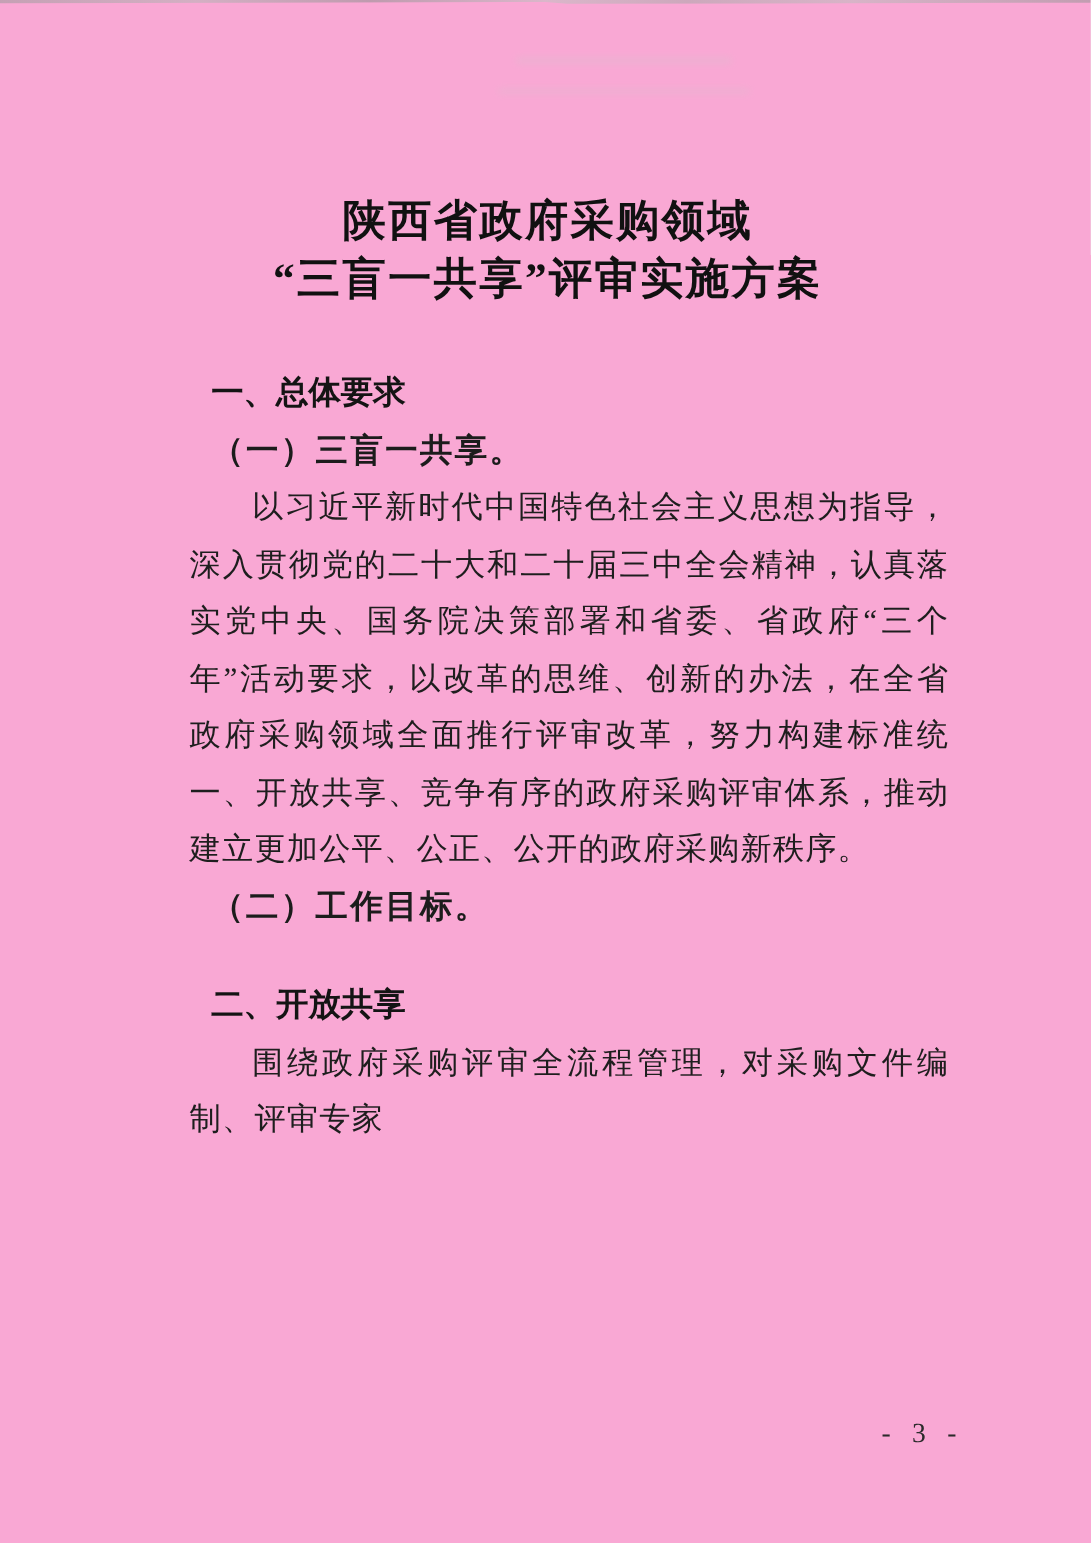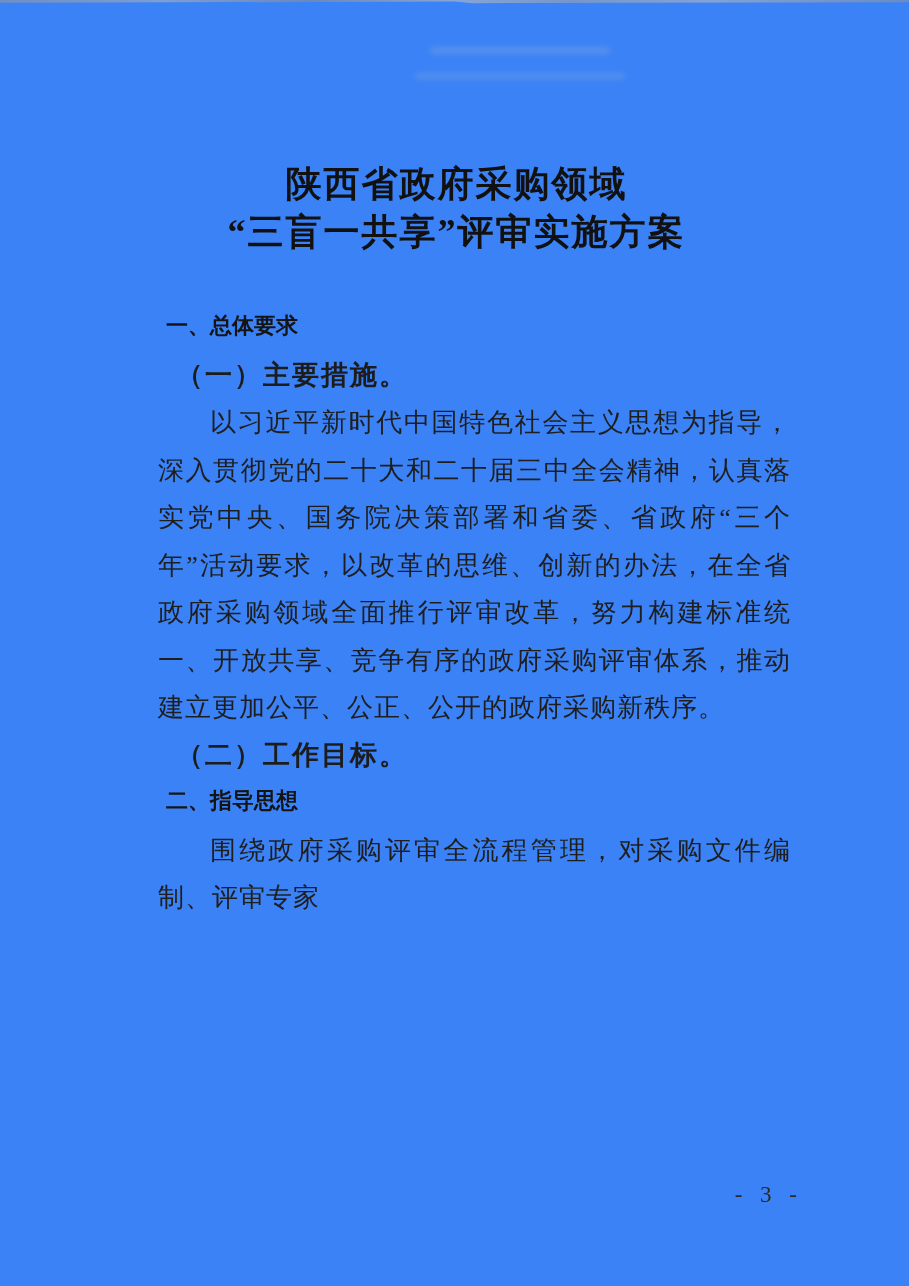--- a/index.html
+++ b/index.html
@@ -5,21 +5,21 @@
   html, body {
     margin: 0;
     padding: 0;
     background: #e8e8e8;
   }
   .page {
     position: relative;
     width: 909px;
     height: 1286px;
     margin: 0 auto;
-    background: #3b82f6;
+    background: #f9a8d4;
     overflow: hidden;
     color: #1c1c1c;
   }
   
   .scan-edge {
     position: absolute;
     top: 0; left: 0;
     width: 100%;
     height: 4px;
     background: linear-gradient(90deg,
@@ -56,24 +56,25 @@
   }
   .doc-title .title-line { display: block; }
 
   .block {
     margin: 0;
     font-size: 26px;
     line-height: 47.5px;
     text-indent: 2em;
   }
   .h-level1 {
-    font-family: Liberation Mono, monospace;
+    font-family: Liberation Serif, serif;
     font-weight: 700;
-    font-size: 22px;
+    font-size: 27px;
     color: #141414;
+    margin-top: 35px;
   }
   .h-level2 {
     font-family: "Liberation Serif", "DejaVu Serif", serif;
     font-size: 27px;
     letter-spacing: 2px;
     color: #1c1c1c;
   }
   .para {
     font-family: "Liberation Serif", "DejaVu Serif", serif;
     text-align: justify;
@@ -102,28 +103,28 @@
 
   <div class="content">
 
     <h1 class="doc-title">
       <span class="title-line">陕西省政府采购领域</span>
       <span class="title-line">“三盲一共享”评审实施方案</span>
     </h1>
 
     <h2 class="block h-level1">一、总体要求</h2>
 
-    <h3 class="block h-level2">（一）主要措施。</h3>
+    <h3 class="block h-level2">（一）三盲一共享。</h3>
 
     <p class="block para">以习近平新时代中国特色社会主义思想为指导，深入贯彻党的二十大和二十届三中全会精神，认真落实党中央、国务院决策部署和省委、省政府“三个年”活动要求，以改革的思维、创新的办法，在全省政府采购领域全面推行评审改革，努力构建标准统一、开放共享、竞争有序的政府采购评审体系，推动建立更加公平、公正、公开的政府采购新秩序。</p>
 
     <h3 class="block h-level2">（二）工作目标。</h3>
 
 
-    <h2 class="block h-level1">二、指导思想</h2>
+    <h2 class="block h-level1">二、开放共享</h2>
 
     <p class="block para">围绕政府采购评审全流程管理，对采购文件编制、评审专家</p>
 
   </div>
 
   <div class="page-number">- 3 -</div>
 
 </div>
 
 </body></html>

